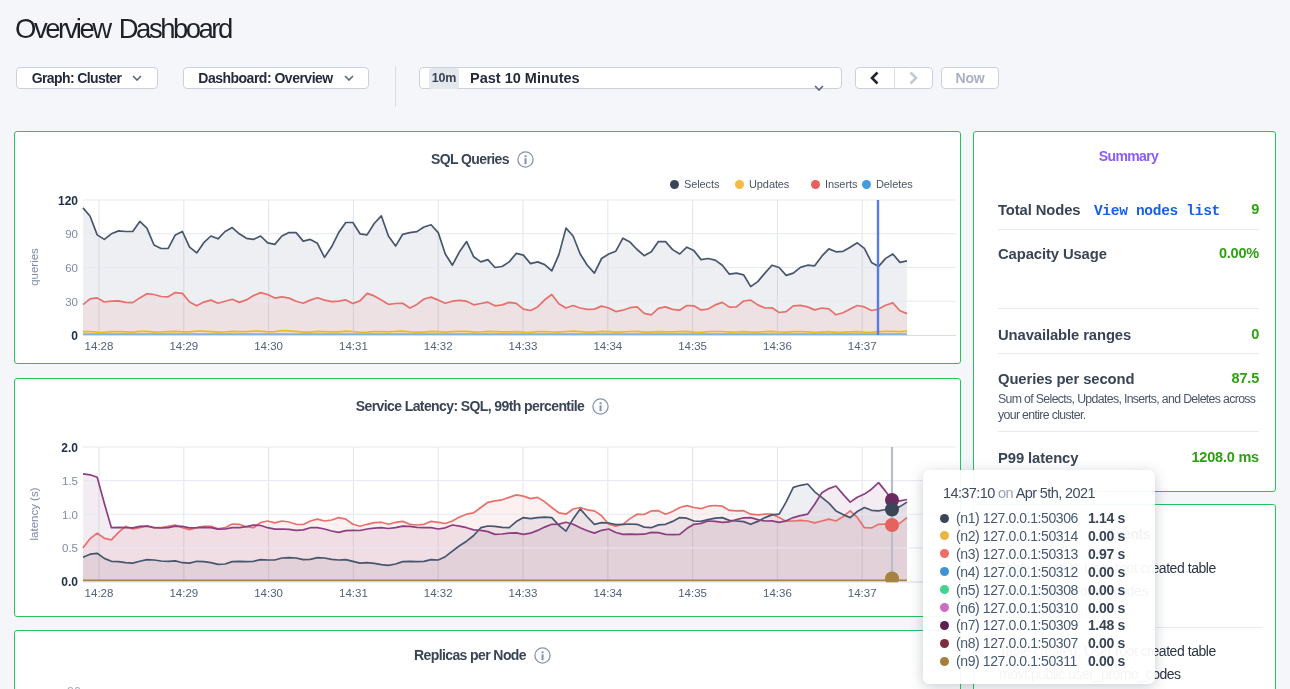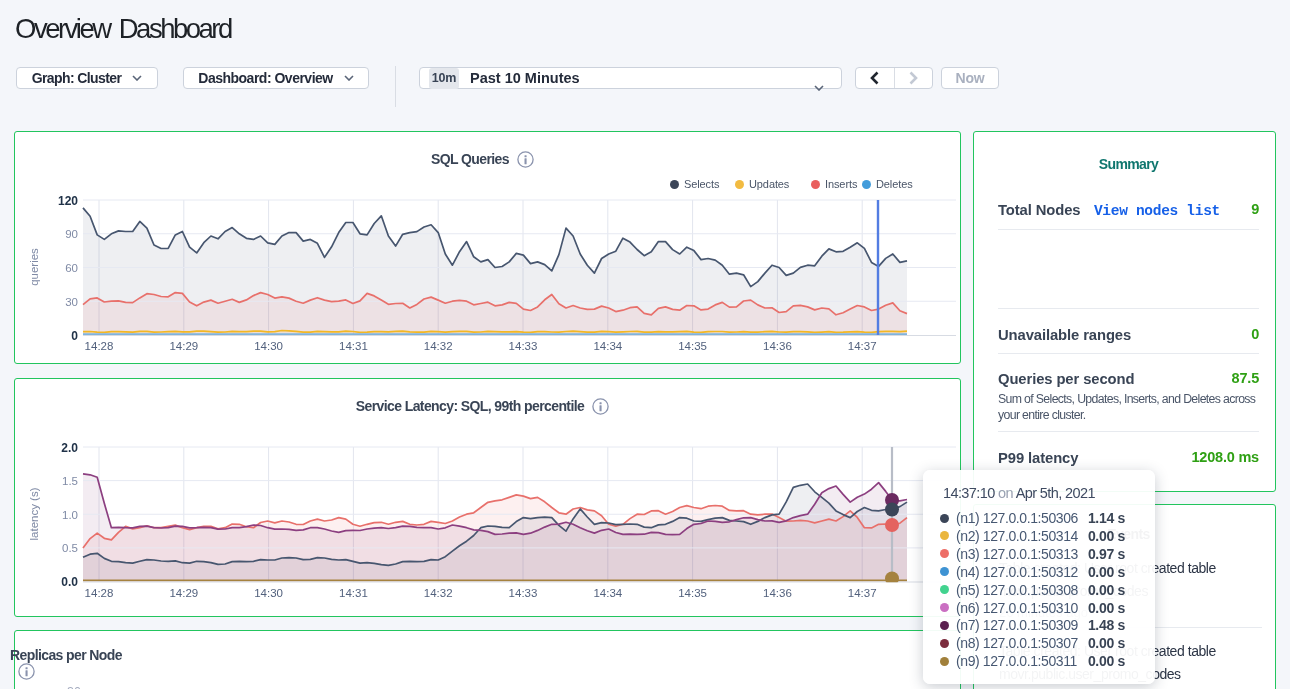--- a/index.html
+++ b/index.html
@@ -171,36 +171,37 @@
       <text x="423.2" y="218" text-anchor="middle" class="xt">14:32</text>
       <text x="508.0" y="218" text-anchor="middle" class="xt">14:33</text>
       <text x="592.8" y="218" text-anchor="middle" class="xt">14:34</text>
       <text x="677.6" y="218" text-anchor="middle" class="xt">14:35</text>
       <text x="762.4" y="218" text-anchor="middle" class="xt">14:36</text>
       <text x="847.2" y="218" text-anchor="middle" class="xt">14:37</text>
 <text x="23" y="135" class="yt" transform="rotate(-90 23 135)" text-anchor="middle" style="letter-spacing:0px;">latency (s)</text>
 </svg>
   </div>
 <div class="card" style="left:14px;top:630px;width:947px;height:120px;">
-    <div class="ct" style="top:16px;flex-direction:column;">
+    <div class="ct" style="top:16px;">
       <span>Replicas per Node</span>
       <svg width="17" height="17" viewBox="0 0 17 17">
         <g fill="none" stroke="#8a93ad" stroke-width="1.3">
           <circle cx="8.5" cy="8.5" r="7.6"></circle>
         </g>
         <rect x="7.5" y="7.3" width="2.1" height="5.9" rx="0.5" fill="#8a93ad"></rect>
         <rect x="7.5" y="4.2" width="2.1" height="2.1" rx="0.5" fill="#8a93ad"></rect>
       </svg>
     </div>
     <div style="position:absolute;left:52px;top:54px;font:12.5px 'Liberation Sans';color:#a6adc0;">30</div>
   </div>
 <div class="card" style="left:973px;top:131px;width:303px;height:361px;">
-    <div class="ct" style="top:24px;color:#0f766e;transform:translateX(4px);">Summary</div>
+    <div class="ct" style="top:16px;color:#8b5cf6;transform:translateX(4px);">Summary</div>
     <div class="srow" style="top:69px;"><span class="slab">Total Nodes</span> <a style="font-size:14.5px;font-weight:bold;color:#1660e8;text-decoration:none;margin-left:9px;letter-spacing:-0.3px;font-family:Liberation Mono, monospace;">View nodes list</a><span class="sval">9</span></div>
     <div class="ssep" style="top:97px;"></div>
+    <div class="srow" style="top:113px;"><span class="slab">Capacity Usage</span><span class="sval">0.00%</span></div>
     <div class="ssep" style="top:176px;"></div>
     <div class="srow" style="top:194px;"><span class="slab">Unavailable ranges</span><span class="sval">0</span></div>
     <div class="ssep" style="top:221px;"></div>
     <div class="srow" style="top:238px;"><span class="slab">Queries per second</span><span class="sval">87.5</span></div>
     <div class="ssub" style="top:260px;">Sum of Selects, Updates, Inserts, and Deletes across<br>your entire cluster.</div>
     <div class="ssep" style="top:299px;"></div>
     <div class="srow" style="top:317px;"><span class="slab">P99 latency</span><span class="sval">1208.0 ms</span></div>
   </div>
 <div class="card" style="left:973px;top:504px;width:303px;height:200px;">
     <div class="ct" style="top:21px;color:#242a35;transform:translateX(4px);">Events</div>

